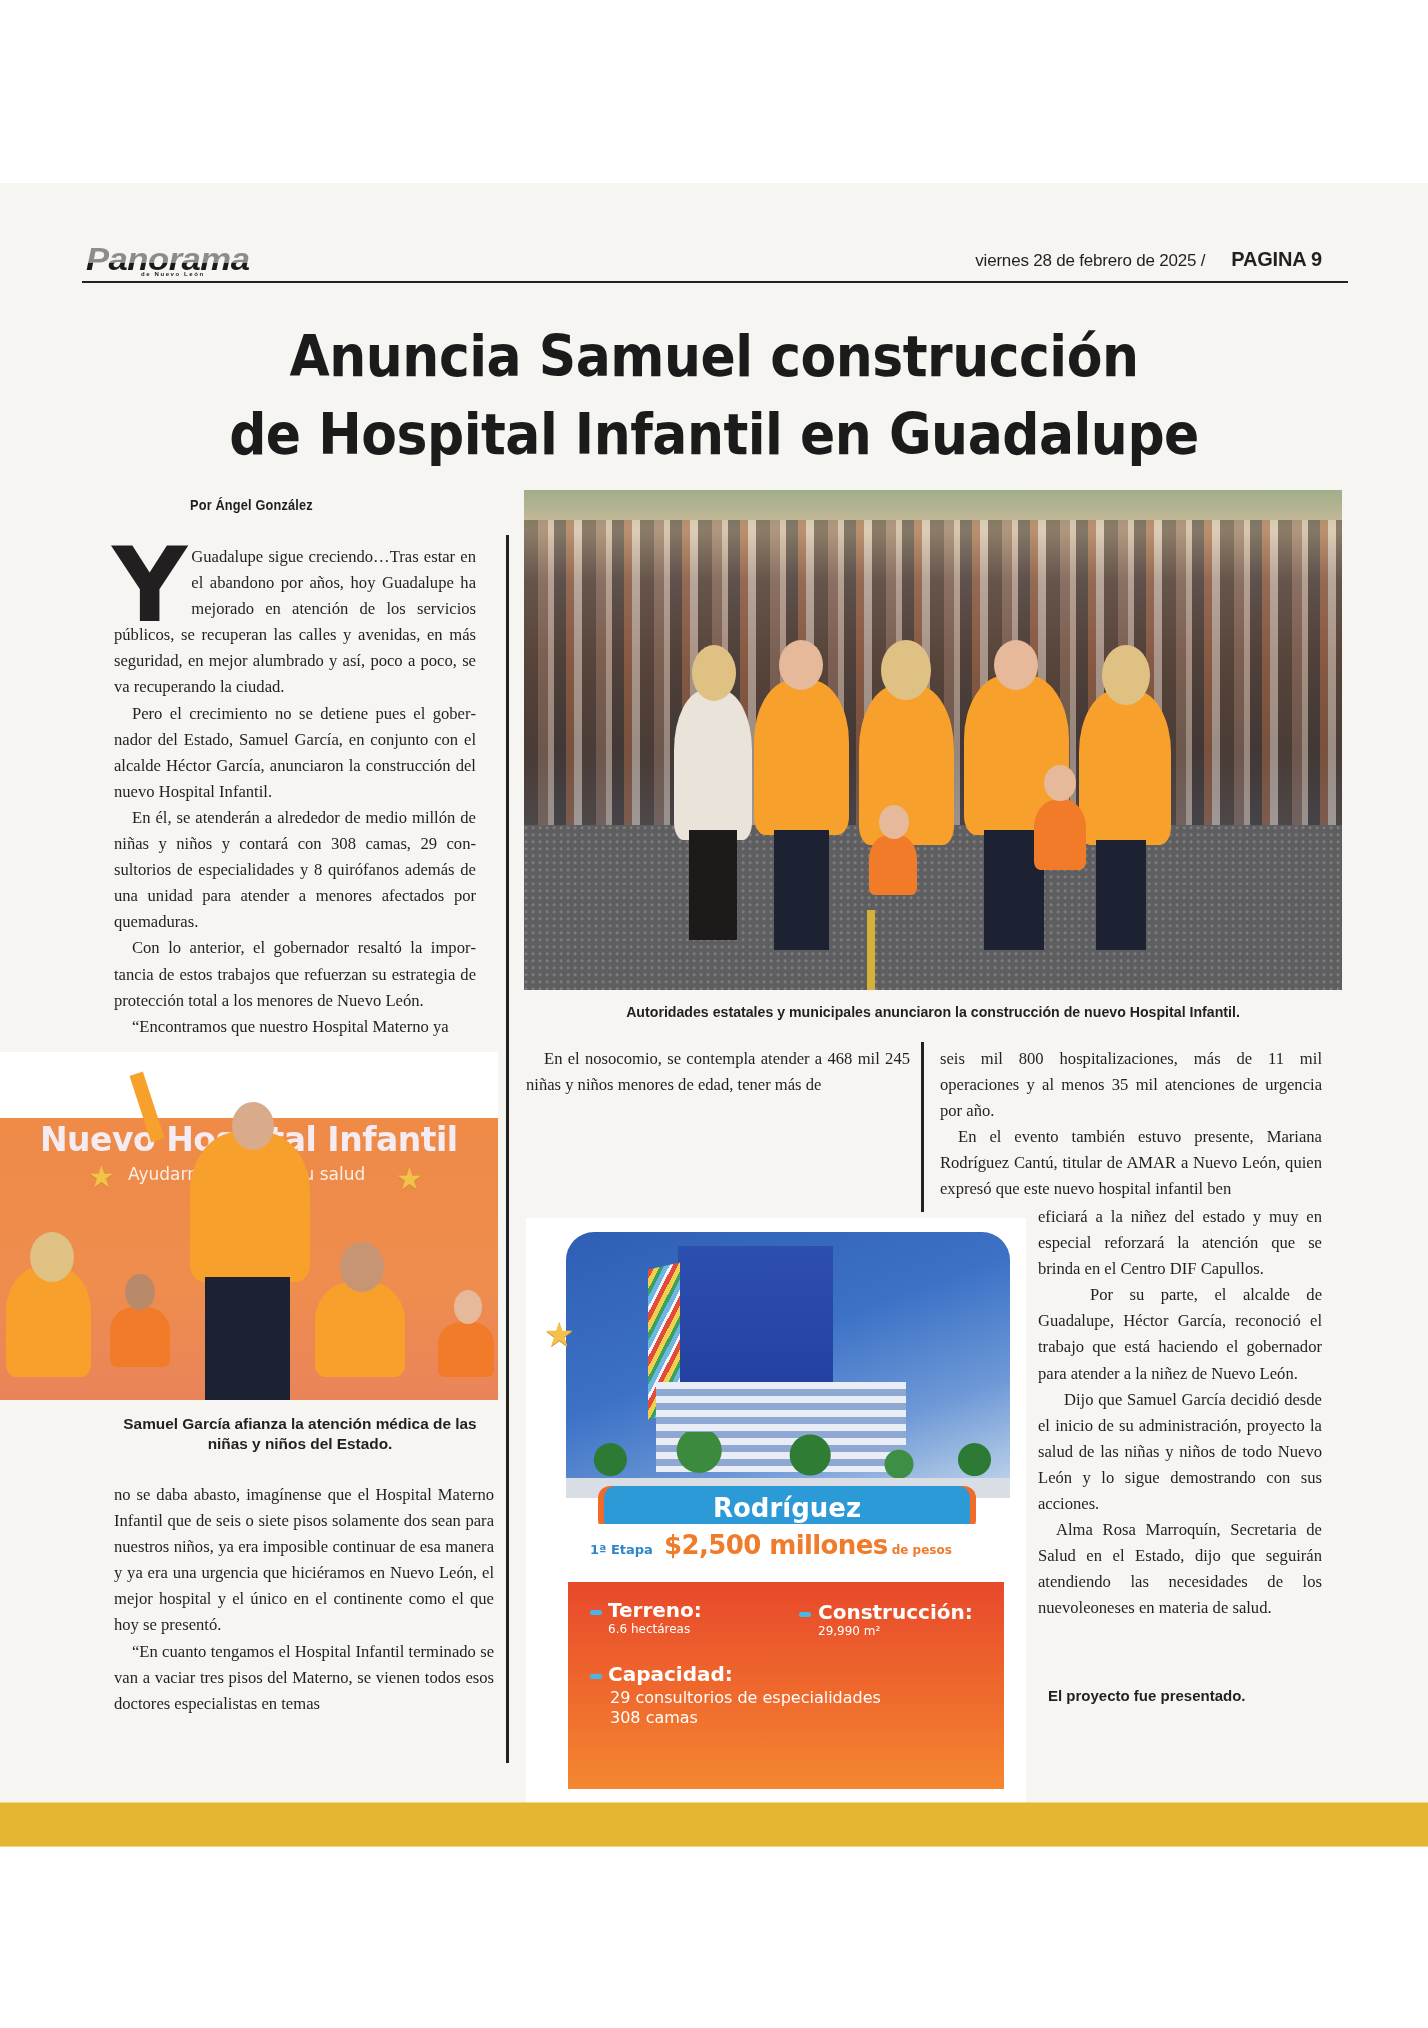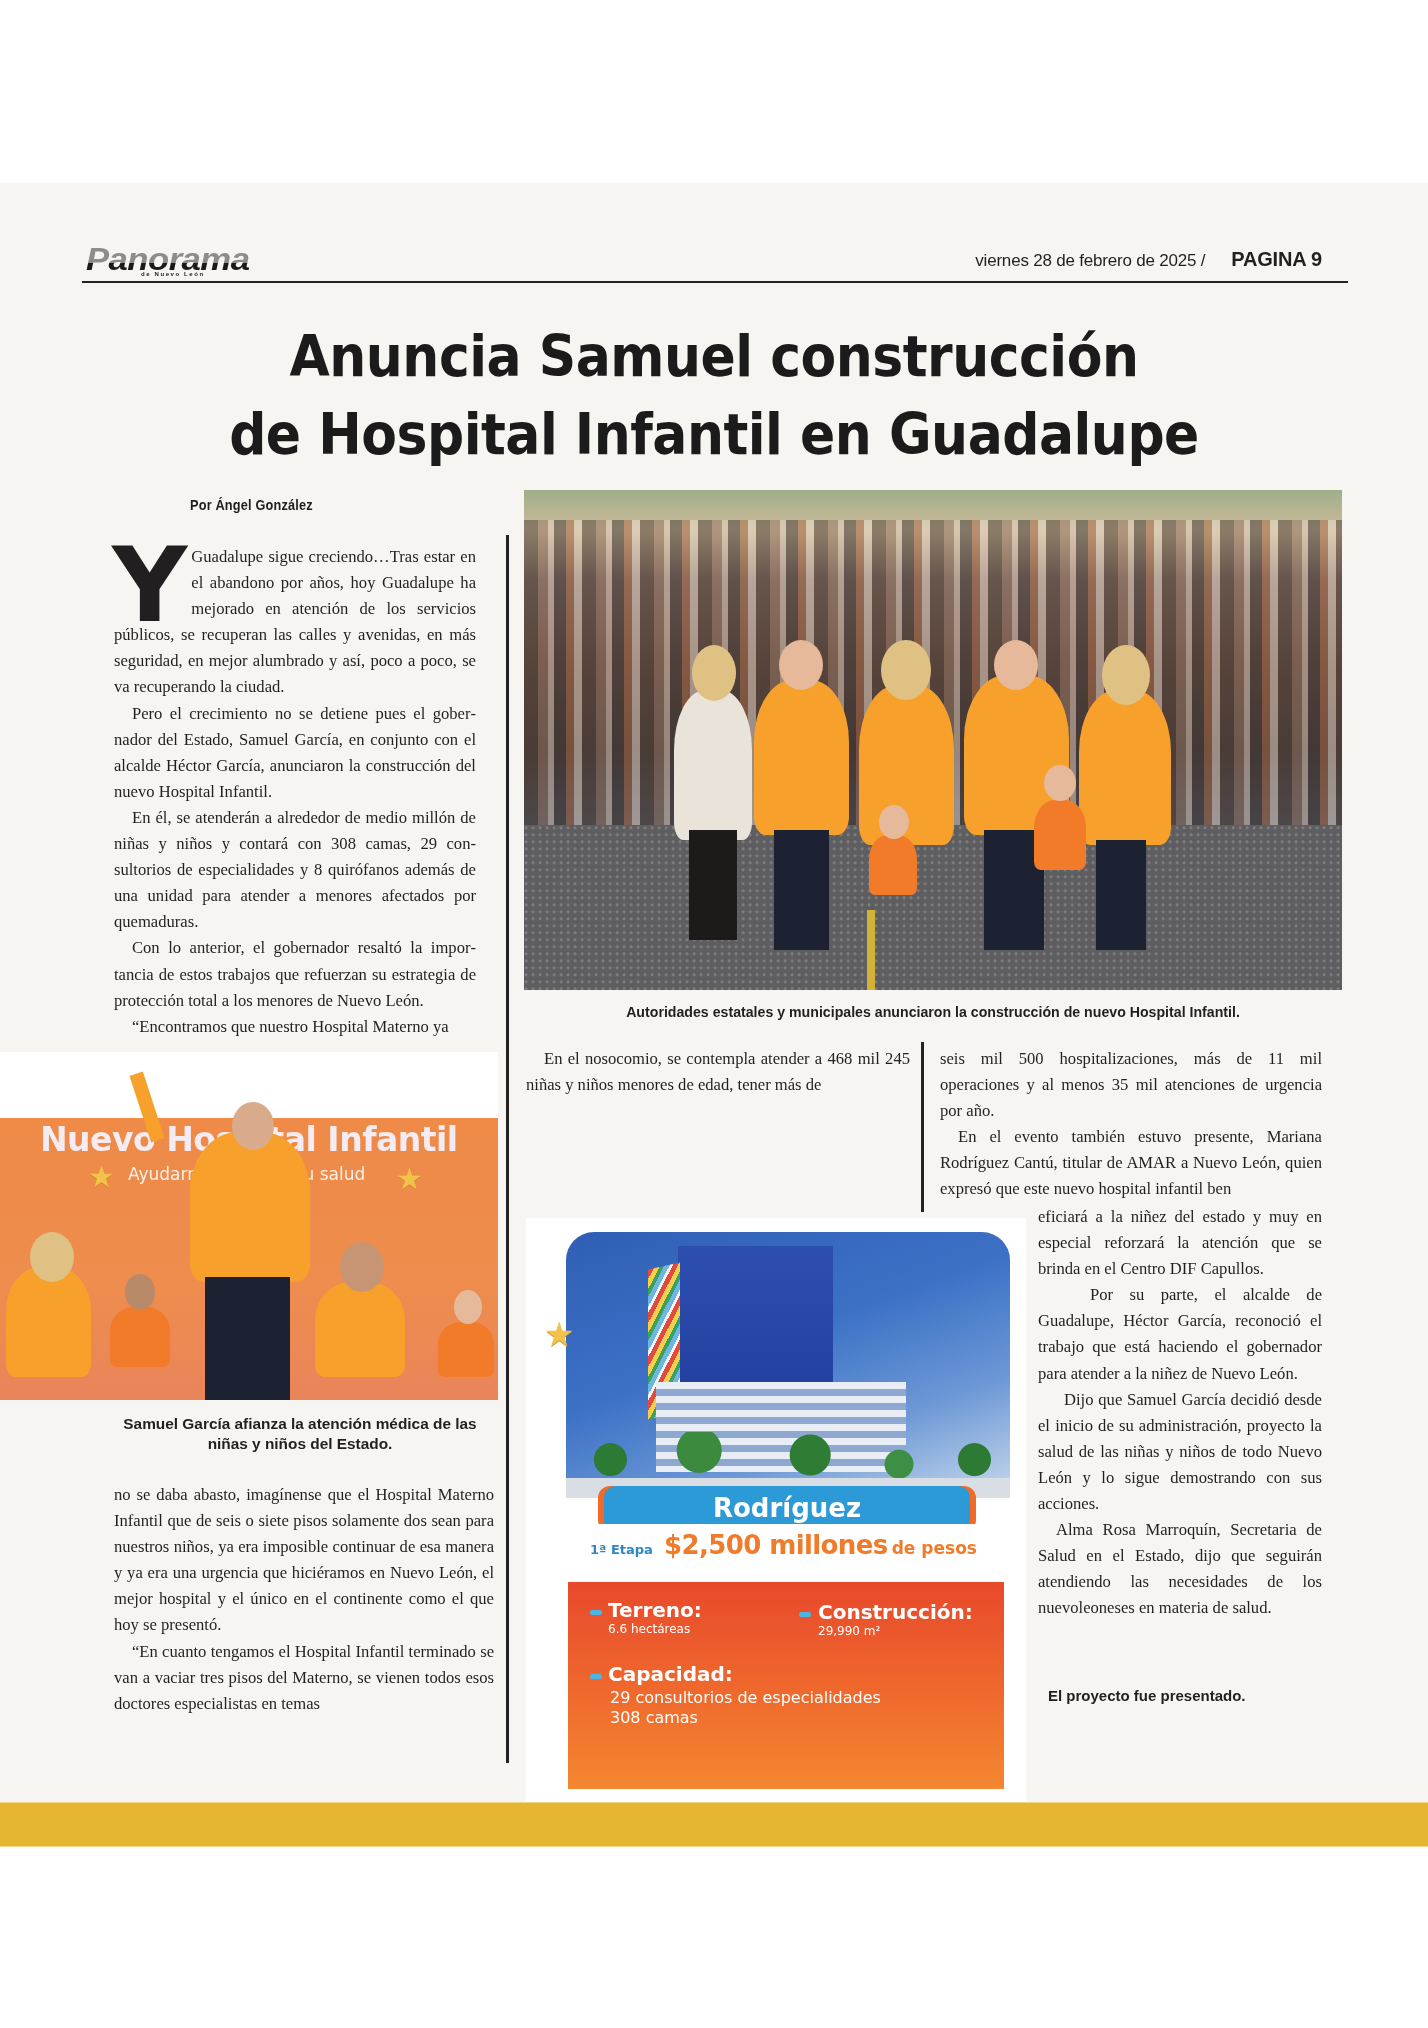--- a/index.html
+++ b/index.html
@@ -63,21 +63,21 @@
   .render .bldg-top { position: absolute; left: 112px; top: 14px; width: 155px; height: 145px; background: linear-gradient(180deg, #2d4fb0 0%, #2340a0 100%); }
   .render .bldg-front { position: absolute; left: 82px; top: 34px; width: 32px; height: 150px; background: repeating-linear-gradient(120deg, #e14b3b 0 5px, #f3d04b 5px 10px, #3aa261 10px 14px, #6fb6e6 14px 19px, #f5f5f5 19px 22px); transform: skewY(-12deg); }
   .render .bldg-base { position: absolute; left: 90px; top: 150px; width: 250px; height: 90px; background: repeating-linear-gradient(180deg, #e9eef6 0 7px, #8fa8d1 7px 14px); }
   .render .trees { position: absolute; left: 0; top: 200px; width: 100%; height: 46px; background: radial-gradient(circle at 10% 60%, #2c7a33 0 16px, transparent 17px), radial-gradient(circle at 30% 40%, #3b8a3d 0 22px, transparent 23px), radial-gradient(circle at 55% 50%, #2f7d35 0 20px, transparent 21px), radial-gradient(circle at 75% 70%, #3f8e45 0 14px, transparent 15px), radial-gradient(circle at 92% 60%, #2c7a33 0 16px, transparent 17px); }
   .render .plaza { position: absolute; left: 40px; top: 260px; width: 444px; height: 20px; background: #d9dde4; }
   .render .inv-banner { position: absolute; left: 78px; top: 268px; width: 366px; height: 46px; border-radius: 12px; background: #2d9ad8; box-shadow: -6px 0 0 #f06a2a, 6px 0 0 #f06a2a; }
   .render .inv-title { position: absolute; left: 78px; top: 270px; width: 366px; text-align: center; font-family: "DejaVu Sans", sans-serif; font-weight: bold; font-size: 26px; color: #ffffff; line-height: 40px; }
   .render .card { position: absolute; left: 42px; top: 306px; width: 436px; height: 58px; background: #ffffff; border-radius: 10px 10px 0 0; }
   .render .etapa { position: absolute; left: 64px; top: 324px; font-family: "DejaVu Sans", sans-serif; font-weight: bold; font-size: 13px; color: #2d86c7; text-align: center; }
   .render .amount { position: absolute; left: 138px; top: 312px; font-family: "DejaVu Sans", sans-serif; font-weight: bold; font-size: 26px; color: #f07b2a; letter-spacing: -0.6px; white-space: nowrap; }
-  .render .amount-unit { font-size: 17px; letter-spacing: 0; margin-left: 4px; }
+  .render .amount-unit { font-size: 12px; letter-spacing: 0; margin-left: 4px; }
   .render .orange { position: absolute; left: 42px; top: 364px; width: 436px; height: 207px; background: linear-gradient(180deg, #e8492b 0%, #ef6a2d 55%, #f48730 100%); }
   .render .item-label { position: absolute; font-family: "DejaVu Sans", sans-serif; font-weight: bold; font-size: 20px; color: #ffffff; white-space: nowrap; }
   .render .item-value { position: absolute; font-family: "DejaVu Sans", sans-serif; font-size: 12px; color: #ffffff; white-space: nowrap; }
   .render .item-small { position: absolute; font-family: "DejaVu Sans", sans-serif; font-size: 16px; color: #ffffff; line-height: 20px; white-space: nowrap; }
   .render .dash { position: absolute; width: 12px; height: 5px; border-radius: 2px; background: #49b6e6; }
   .render .star { font-size: 34px; }
 
   .footer-band { position: absolute; left: 0; top: 1802px; width: 1428px; height: 45px; background: #e6b532; border-top: 1px solid #f0d685; border-bottom: 1px solid #f0d685; }
 </style>
 </head>
@@ -168,21 +168,21 @@
 <div class="col" style="left:114px; top:1482px; width:380px;">
   <p class="noindent">no se daba abasto, imagínense que el Hospital Materno Infantil que de seis o siete pisos solamente dos sean para nuestros niños, ya era imposible con­tinuar de esa manera y ya era una urgencia que hiciéramos en Nuevo León, el mejor hospital y el único en el continente como el que hoy se presen­tó.</p>
   <p>“En cuanto tengamos el Hospital Infantil termi­nado se van a vaciar tres pisos del Materno, se vienen todos esos doctores especialistas en temas</p>
 </div>
 
 <div class="col" style="left:526px; top:1046px; width:384px;">
   <p>En el nosocomio, se contempla atender a 468 mil 245 niñas y niños menores de edad, tener más de</p>
 </div>
 
 <div class="col" style="left:940px; top:1046px; width:382px;">
-  <p class="noindent">seis mil 500 hospitalizaciones, más de 11 mil operaciones y al menos 35 mil atenciones de urgencia por año.</p>
+  <p class="noindent">seis mil 800 hospitalizaciones, más de 11 mil operaciones y al menos 35 mil atenciones de urgencia por año.</p>
   <p>En el evento también estuvo presente, Mariana Rodríguez Cantú, titular de AMAR a Nuevo León, quien expresó que este nuevo hospital infantil ben­</p>
 </div>
 
 <div class="col" style="left:1038px; top:1204px; width:284px;">
   <p class="noindent">eficiará a la niñez del estado y muy en especial reforzará la atención que se brinda en el Centro DIF Capullos.</p>
   <p class="wide-indent">Por su parte, el alcalde de Guadalupe, Héctor García, reconoció el trabajo que está haciendo el gober­nador para atender a la niñez de Nuevo León.</p>
   <p class="wide-indent" style="text-indent:26px;">Dijo que Samuel García decidió desde el inicio de su administración, proyecto la salud de las niñas y niños de todo Nuevo León y lo sigue demostrando con sus acciones.</p>
   <p>Alma Rosa Marroquín, Secretaria de Salud en el Estado, dijo que seguirán atendiendo las necesidades de los nuevoleoneses en materia de salud.</p>
 </div>
 

